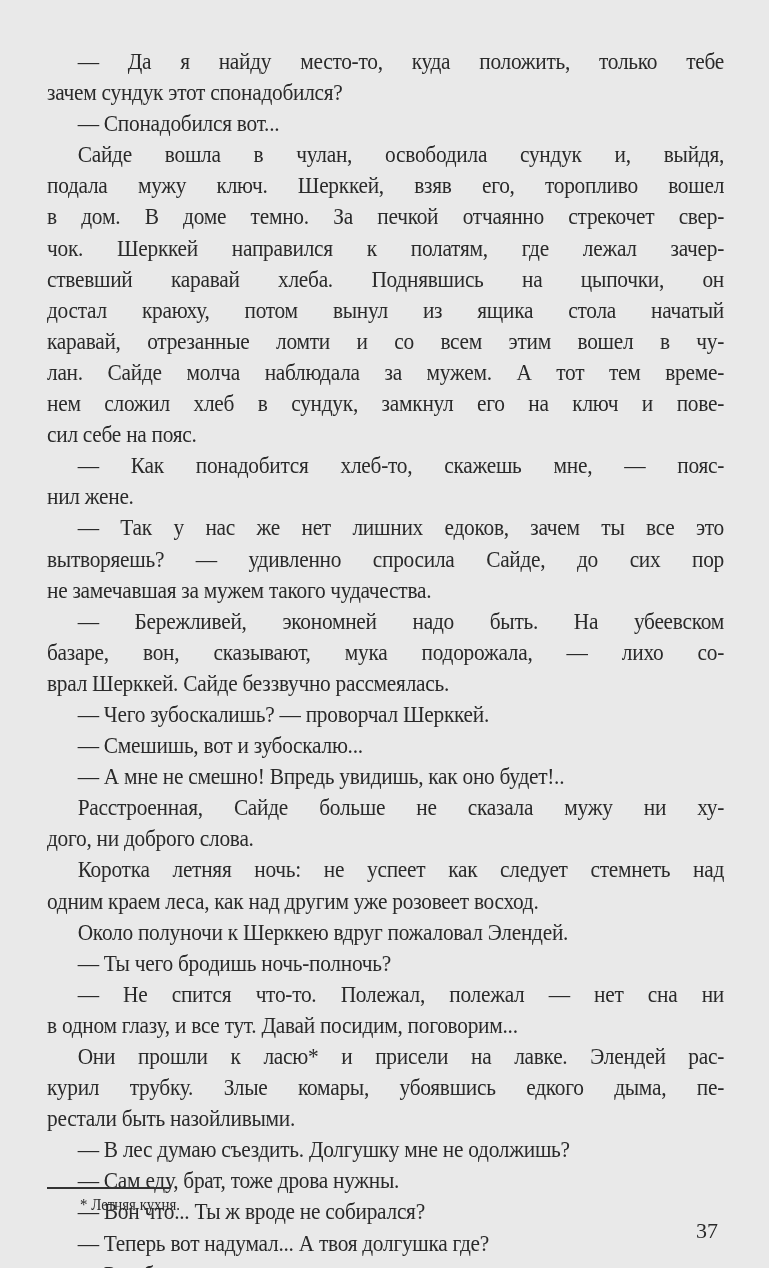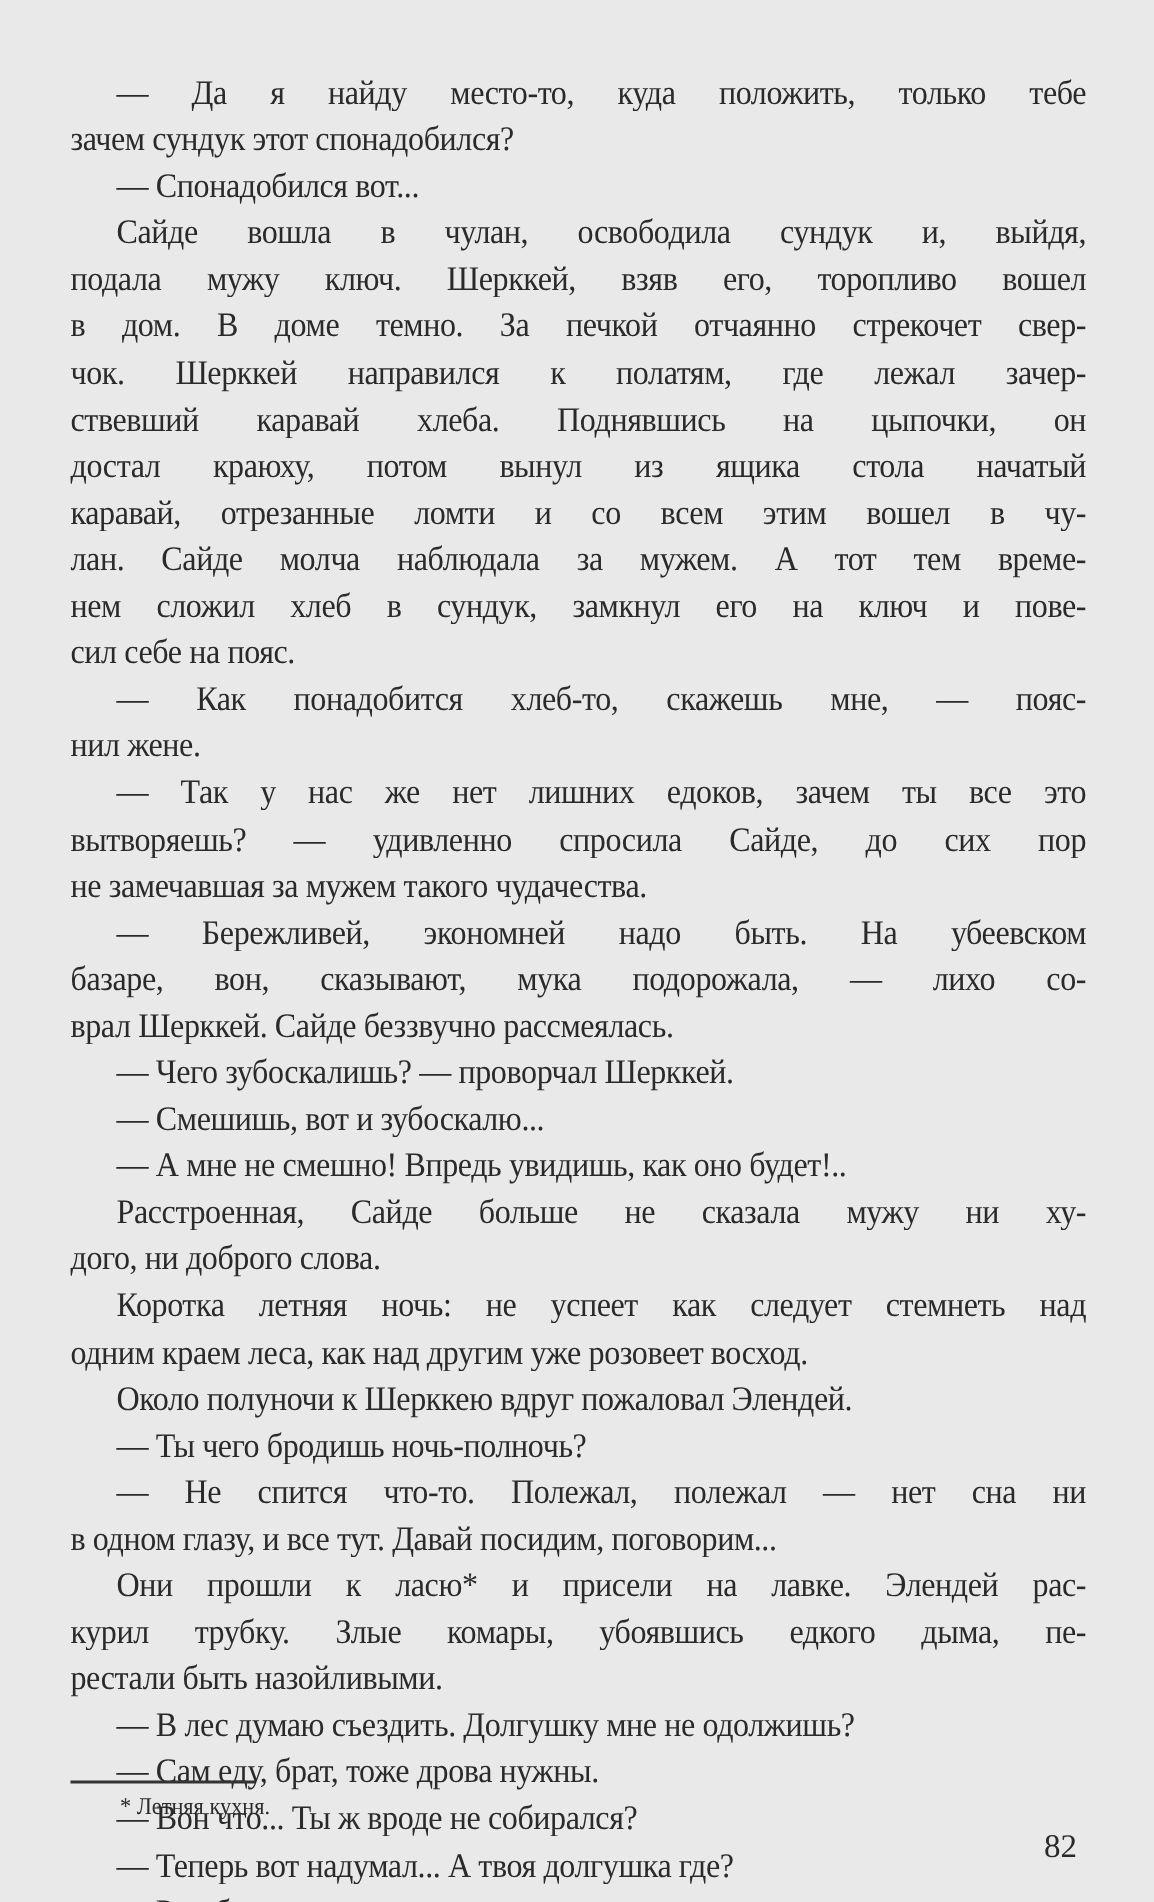--- a/index.html
+++ b/index.html
@@ -73,13 +73,13 @@
     <div class="line last">рестали быть назойливыми.</div>
     <div class="line indent last">— В лес думаю съездить. Долгушку мне не одолжишь?</div>
     <div class="line indent last">— Сам еду, брат, тоже дрова нужны.</div>
     <div class="line indent last">— Вон что... Ты ж вроде не собирался?</div>
     <div class="line indent last">— Теперь вот надумал... А твоя долгушка где?</div>
     <div class="line indent last">— Разобрал я ее, починить думал...</div>
   </div>
 
 <div class="footnote-rule"></div>
 <div class="footnote">* Летняя кухня.</div>
-<div class="page-number">82</div>
+<div class="page-number">37</div>
 
 </body></html>

